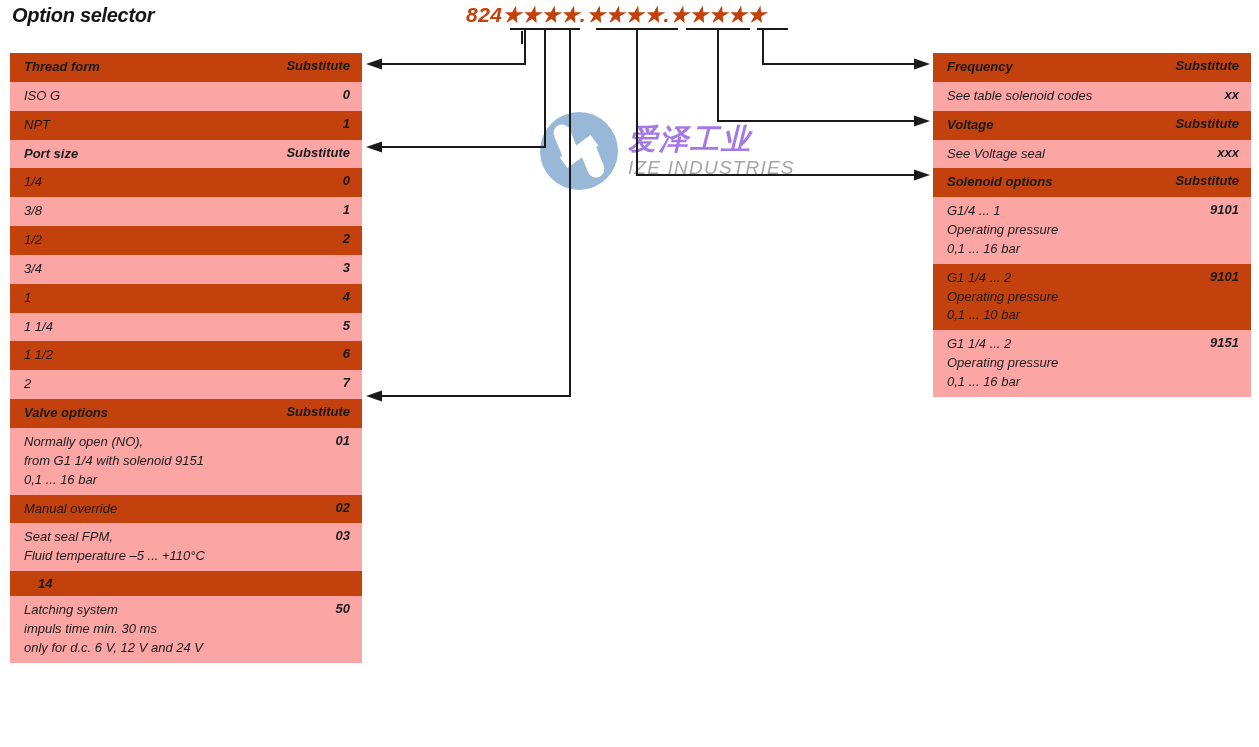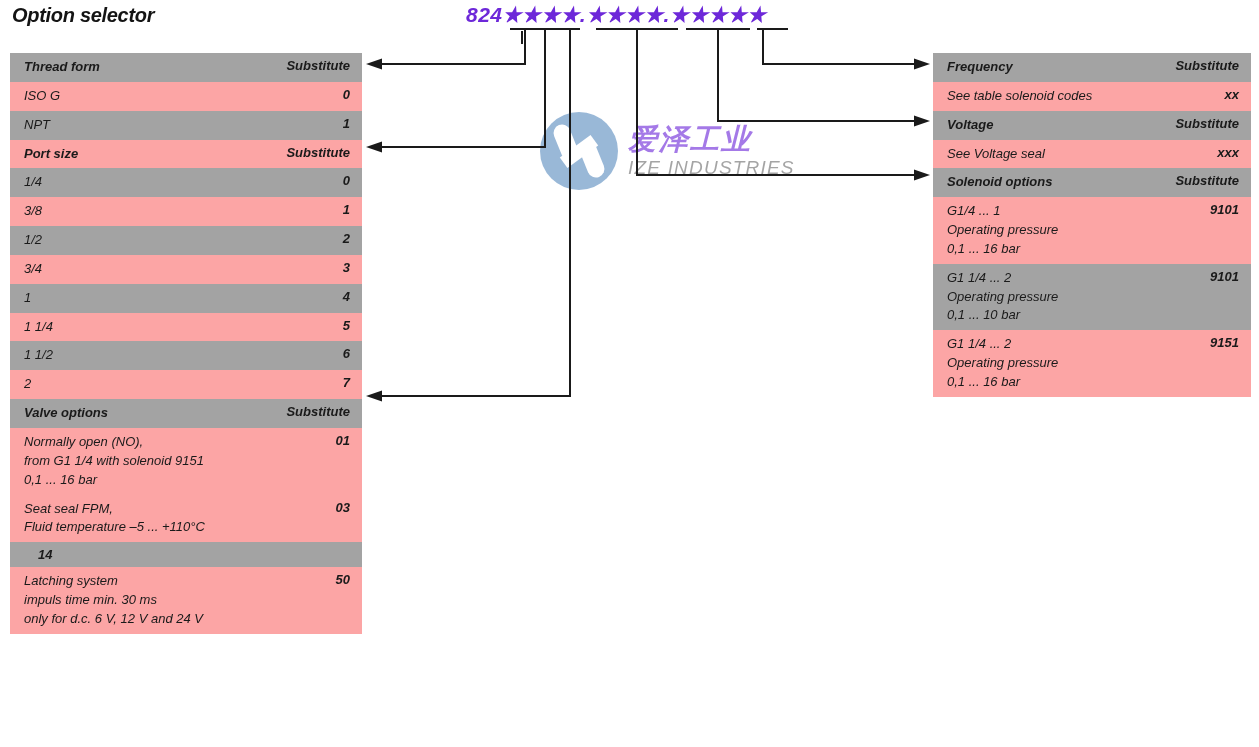--- a/index.html
+++ b/index.html
@@ -28,21 +28,21 @@
     color: #141414;
   }
 
   
   #order-code {
     position: absolute;
     left: 466px; top: 3px;
     font-size: 21px;
     font-weight: bold;
     letter-spacing: 0.5px;
-    color: #6d28d9;
+    color: #c2410c;
     white-space: nowrap;
   }
 
   
   #watermark {
     position: absolute;
     left: 540px; top: 112px;
     display: flex;
     align-items: center;
     gap: 10px;
@@ -93,21 +93,21 @@
     border-collapse: collapse;
     font-size: 13px;
   }
   .opt-table .row {
     display: flex;
     align-items: flex-start;
     justify-content: space-between;
     padding: 5px 12px 5px 14px;
     background: #fca5a5;
   }
-  .opt-table .row.shaded { background: #a3a3a3; }
+  .opt-table .row.shaded { background: #c2410c; }
   .opt-table .row.header { font-weight: bold; }
   .opt-table .row .lbl {
     white-space: pre-line;
     line-height: 1.45;
   }
   .opt-table .row .sub {
     white-space: nowrap;
     font-weight: bold;
     padding-left: 14px;
   }
@@ -197,20 +197,24 @@
       <div class="row shaded header">
         <div class="lbl">Valve options</div>
         <div class="sub">Substitute</div>
       </div>
       <div class="row">
         <div class="lbl">Normally open (NO),
 from G1 1/4 with solenoid 9151
 0,1 ... 16 bar</div>
         <div class="sub">01</div>
       </div>
+      <div class="row shaded">
+        <div class="lbl">Manual override</div>
+        <div class="sub">02</div>
+      </div>
       <div class="row">
         <div class="lbl">Seat seal FPM,
 Fluid temperature  –5 ... +110°C</div>
         <div class="sub">03</div>
       </div>
       <div class="row shaded">
         <div class="sub">14</div>
       </div>
       <div class="row">
         <div class="lbl">Latching system

